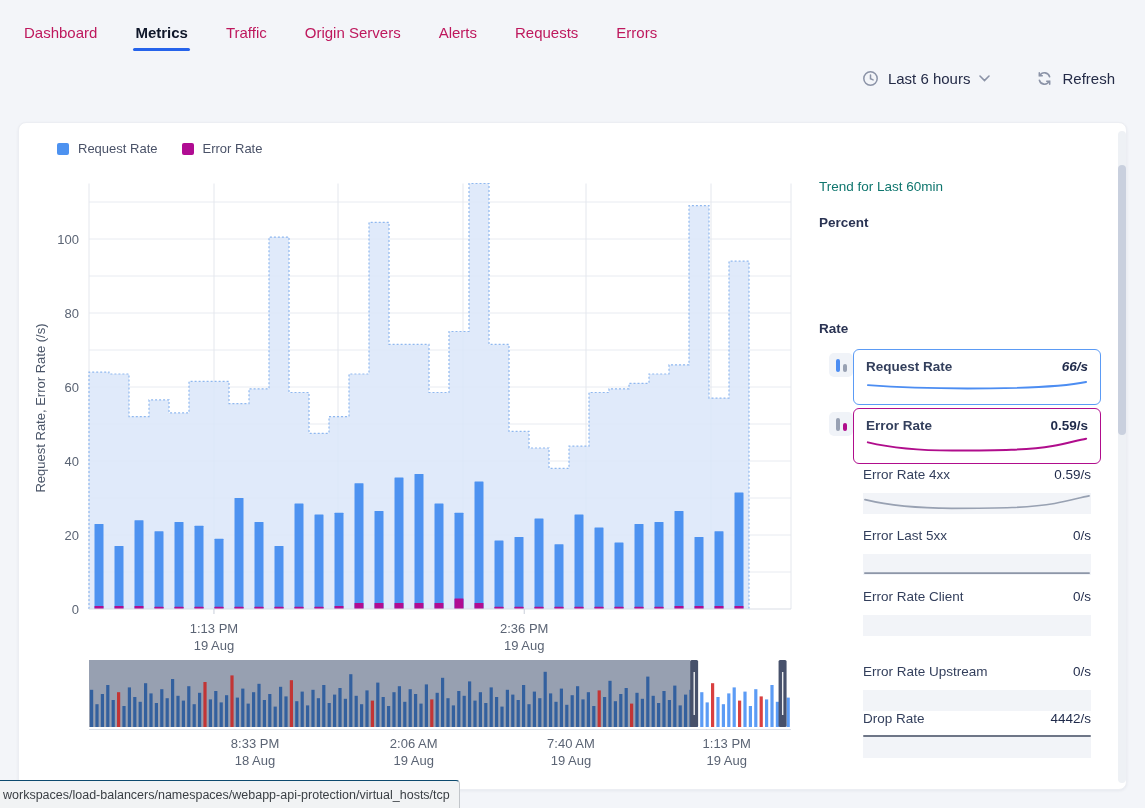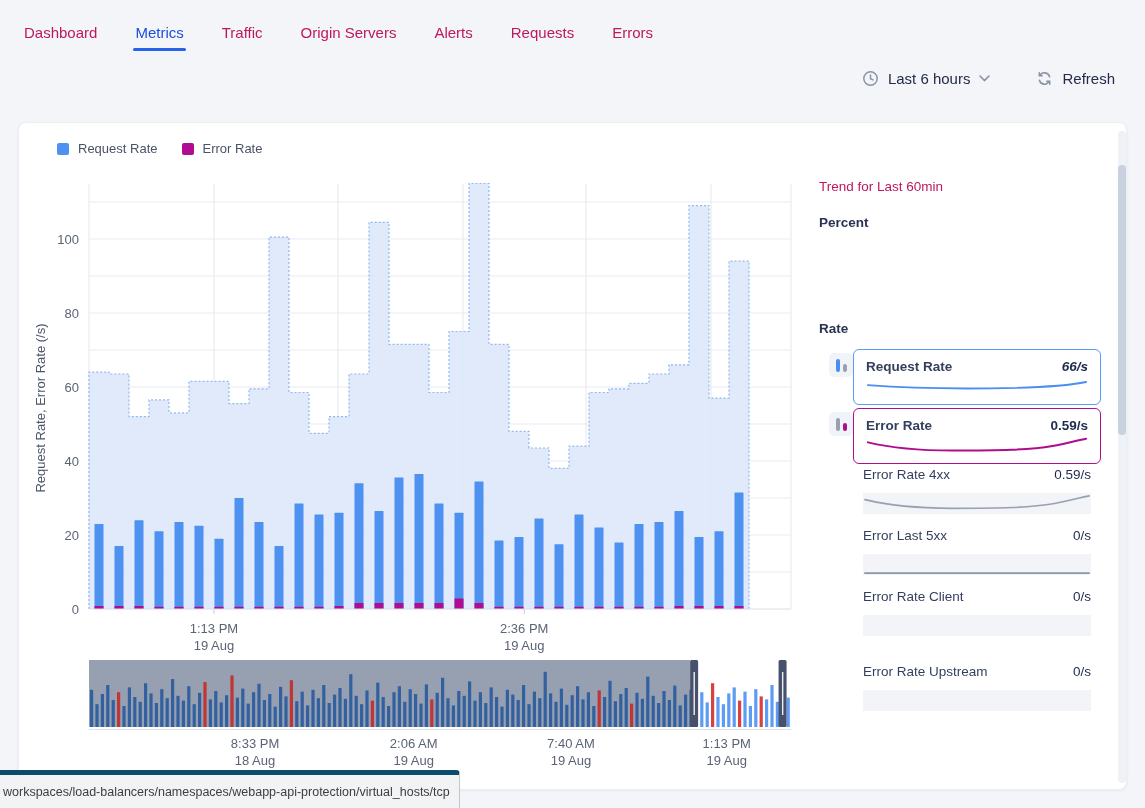--- a/index.html
+++ b/index.html
@@ -11,21 +11,21 @@
     color:#2A3353;
   }
   
   .top-nav { position:absolute; left:22px; top:20px; display:flex; }
   .tab {
     background:none; border:none; cursor:pointer;
     font-family:"Liberation Sans",sans-serif;
     font-size:15px; color:#be185d; margin-right:34px;
     padding:4px 2px 10px 2px; position:relative;
   }
-  .tab.active { color:#1d4ed8; font-weight:normal; }
+  .tab.active { color:#0f172a; font-weight:bold; }
   .tab.active::after{
     content:""; position:absolute; left:0; right:0; bottom:0;
     height:3px; background:#2563EB; border-radius:2px;
   }
   
   .controls { position:absolute; right:30px; top:70px; display:flex; align-items:center; gap:46px; }
   .ctrl-btn {
     background:none; border:none; cursor:pointer; display:flex; align-items:center; gap:9px;
     font-family:"Liberation Sans",sans-serif; font-size:15px; color:#242B47;
   }
@@ -39,21 +39,21 @@
   .legend { position:absolute; left:38px; top:18px; display:flex; gap:24px; }
   .legend-item { display:flex; align-items:center; gap:9px; font-size:13px; color:#4A5268; cursor:pointer; }
   .legend-swatch { width:12px; height:12px; border-radius:2px; display:inline-block; }
   #main-chart { position:absolute; left:0; top:40px; }
   #brush-chart { position:absolute; left:70px; top:537px; }
   .brush-labels { position:absolute; left:70px; top:612px; width:702px; height:40px; }
   .brush-label { position:absolute; transform:translateX(-50%); text-align:center;
     font-size:13px; color:#5B6474; line-height:17px; white-space:nowrap;margin-left:20px; }
   
   .panel { position:absolute; left:792px; top:0; width:300px; height:668px; }
-  .panel-title { position:absolute; left:8px; top:56px; font-size:13.5px; color:#be185d; }
+  .panel-title { position:absolute; left:8px; top:56px; font-size:13.5px; color:#0f766e; }
   .sec-heading { position:absolute; left:8px; font-size:13.5px; font-weight:bold; color:#2A3353; }
   .metric-row { position:absolute; left:52px; width:228px; }
   .metric-label-line { display:flex; justify-content:space-between; align-items:baseline;
     font-size:13.5px; color:#333F5C; }
   .metric-value { color:#1F2A4A; }
   .trend-top-line { height:2px; background:#6E7687; border-radius:1px; margin-top:9px; }
   .trend-area { height:21px; background:#F2F4F8; position:relative; }
   .trend-area svg { position:absolute; left:0; top:0; width:100%; height:100%; }
   .metric-card {
     position:absolute; left:42px; width:248px; height:56px; background:#fff;
@@ -67,22 +67,22 @@
     border-radius:5px; display:flex; align-items:flex-end; justify-content:center; gap:3px;
     padding-bottom:5px; }
   .metric-icon .ibar { width:4px; border-radius:2px; display:block; }
   
   .scroll-track { position:absolute; left:1099px; top:8px; width:8px; height:652px;
     background:#EEF1F5; border-radius:4px; }
   .scroll-thumb { position:absolute; left:0; top:34px; width:8px; height:270px;
     background:#C9D0DE; border-radius:4px; cursor:pointer; }
   
   .status-bar {
-    position:absolute; left:0; bottom:0; height:38px;
-    background:#F1F3F4; border-top:5px solid #0c4a6e; border-right:1px solid #C2C6CA;
+    position:absolute; left:0; bottom:0; height:28px;
+    background:#F1F3F4; border-top:1px solid #0c4a6e; border-right:1px solid #C2C6CA;
     border-top-right-radius:4px; display:flex; align-items:center;
     font-size:12.5px; color:#3A3F44; padding:0 9px 0 3px; white-space:nowrap;
   }
 </style>
 </head>
 <body>
 
 <nav class="top-nav">
     <button class="tab">Dashboard</button>
     <button class="tab active">Metrics</button>
@@ -459,20 +459,28 @@
         </div>
         <div class="trend-area" style="margin-top: 11px;"></div>
       </div>
       <div class="metric-row" style="top: 541px;">
         <div class="metric-label-line">
           <span>Error Rate Upstream</span>
           <span class="metric-value">0/s</span>
         </div>
         <div class="trend-area" style="margin-top: 11px;"></div>
       </div>
+      <div class="metric-row" style="top: 588px;">
+        <div class="metric-label-line">
+          <span>Drop Rate</span>
+          <span class="metric-value">4442/s</span>
+        </div>
+        <div class="trend-top-line"></div>
+        <div class="trend-area" style="margin-top: 0px;"></div>
+      </div>
     </div>
 
   <div class="scroll-track">
     <div class="scroll-thumb"></div>
   </div>
 </div>
 
 <div class="status-bar">
   <span>workspaces/load-balancers/namespaces/webapp-api-protection/virtual_hosts/tcp</span>
 </div>

